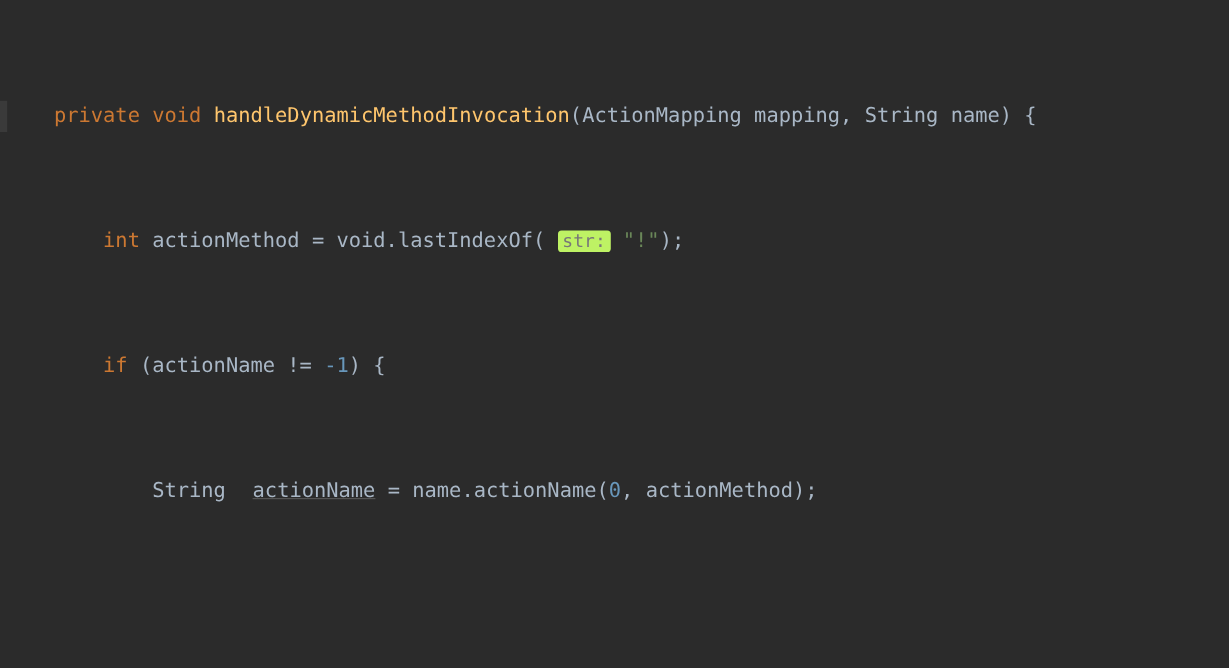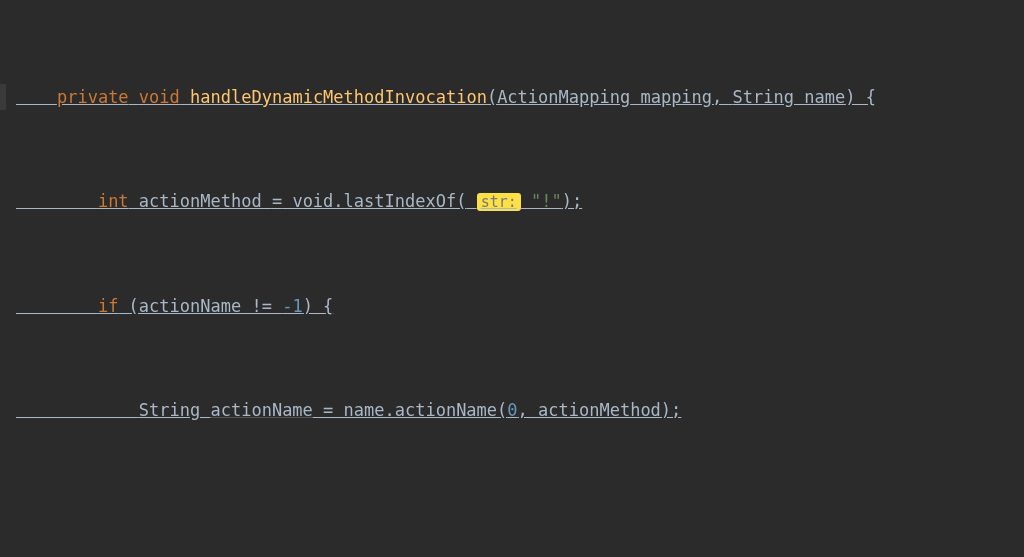--- a/index.html
+++ b/index.html
@@ -13,42 +13,41 @@
     font-size: 17px;
     line-height: 26px;
   }
   .editor {
     position: relative;
     padding: 6px 0 0 0;
     white-space: pre;
     color: #a9b7c6;
   }
   .line {
-    padding-left: 16px;
+    padding-left: 4px;
     display: block;
     position: relative;
-    text-decoration: underline;
   }
   .gutter-mark {
     position: absolute;
     left: 0;
     top: 0;
     width: 6px;
     height: 100%;
     background: #3a3a3a;
   }
   .kw      { color: #cc7832; }               
   .method  { color: #ffc66d; }               
   .type    { color: #a9b7c6; }               
   .ident   { color: #a9b7c6; }               
   .num     { color: #6897bb; }               
   .str     { color: #6a8759; }               
-  .hint    { color: #787878; background:#fde047; border-radius:3px; padding:0 4px; font-size:15px;}
+  .hint    { color: #787878; background:#bef264; border-radius:3px; padding:0 4px; font-size:15px;}
   .punct   { color: #a9b7c6; }
-  .u       { text-decoration: underline; text-decoration-color: #555; text-decoration-thickness:1px;}
+  .u       { text-decoration: underline; text-decoration-color: #555; text-decoration-thickness:1px;margin-left:12px;}
 </style>
 </head>
 <body>
 
 <div class="editor">
 
   <span class="line"><span class="gutter-mark"></span><span>    </span><span class="kw">private</span> <span class="kw">void</span> <span class="method">handleDynamicMethodInvocation</span><span class="punct">(</span><span class="type">ActionMapping</span><span class="ident"> mapping</span><span class="punct">, </span><span class="type">String</span><span class="ident"> name</span><span class="punct">) {</span></span>
 
   <span class="line"><span>        </span><span class="kw">int</span><span class="ident"> actionMethod </span><span class="punct">=</span><span class="ident"> void.lastIndexOf(</span> <span class="hint">str:</span><span class="str"> "!"</span><span class="punct">);</span></span>
 

